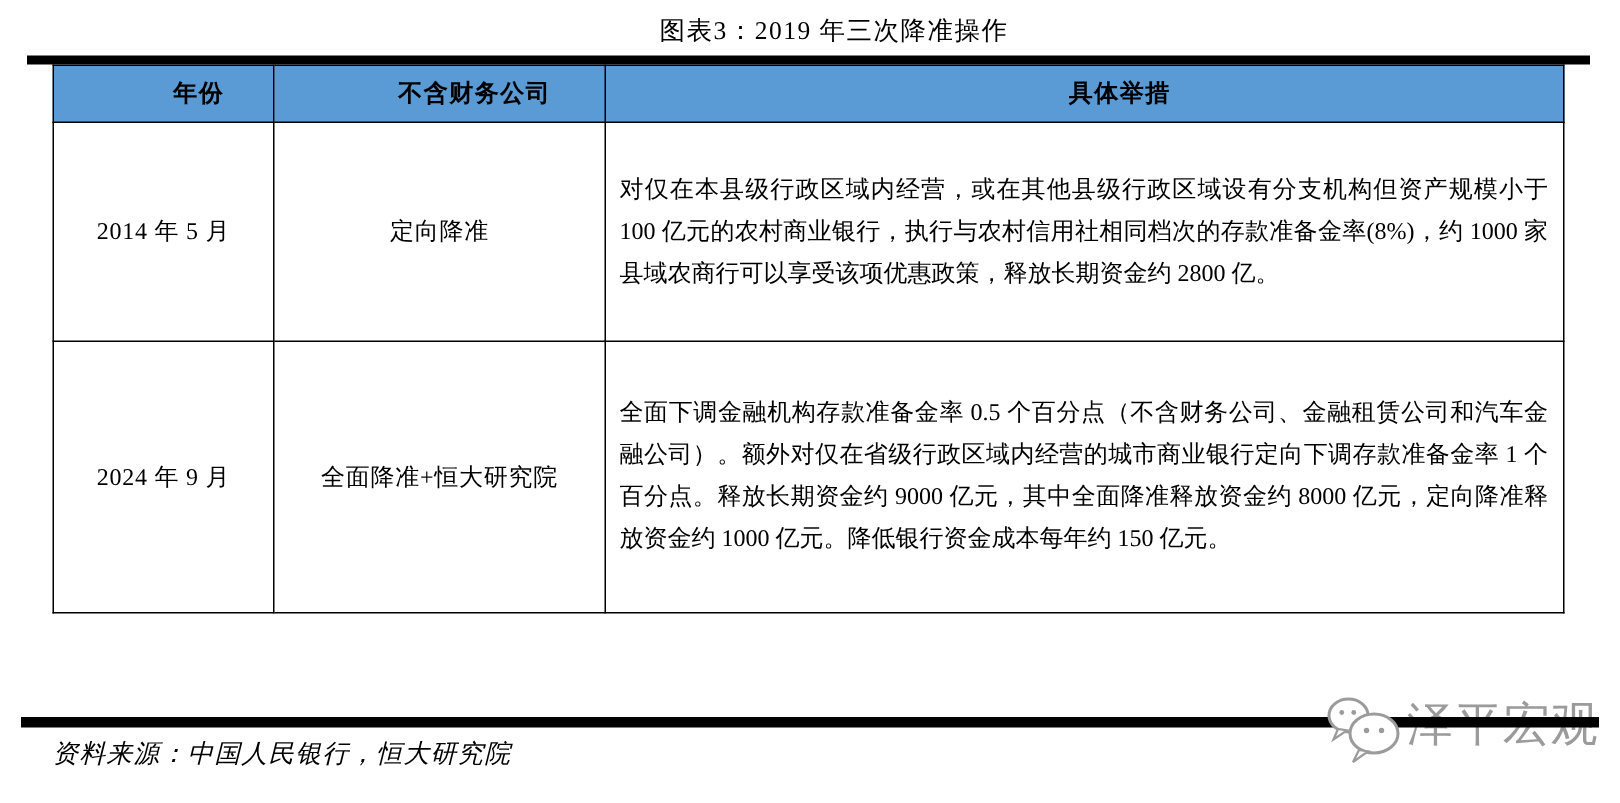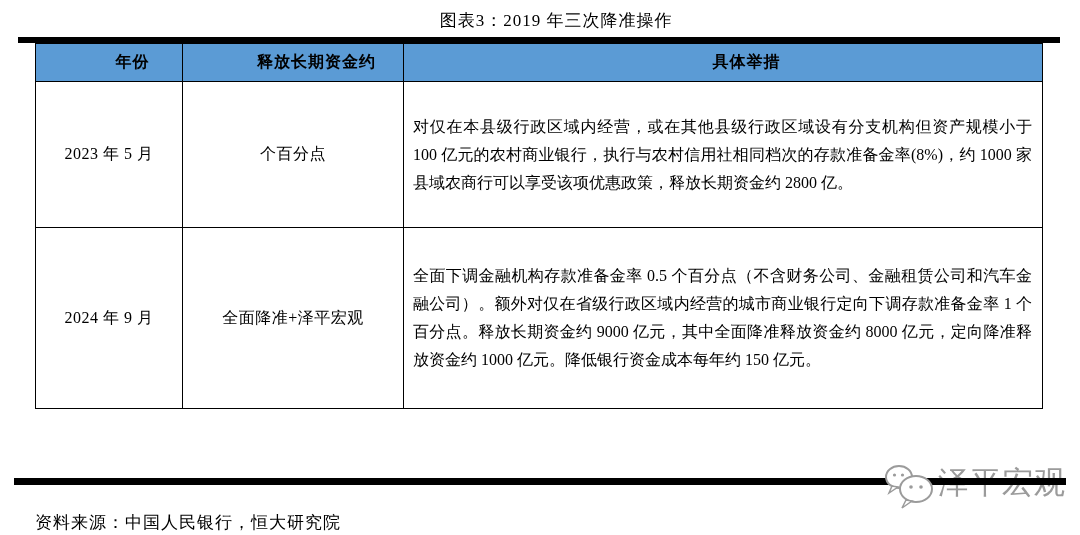--- a/index.html
+++ b/index.html
@@ -29,21 +29,21 @@
     text-align:justify;text-justify:inter-character;
     line-height:28px;padding:7px 10px 7px 9px;
   }
   tr.r1 td{height:96px;}
   tr.r2 td{height:131px;margin-top:32px;}
   tr.r3 td{height:166px;margin-top:37px;}
   .bottom-rule{
     position:absolute;left:14px;top:478px;width:1052px;height:7px;background:#000;z-index:2;
   }
   .source-note{
-    position:absolute;left:35px;top:491px;font-size:17px;letter-spacing:1px;margin-top:20px;
+    position:absolute;left:35px;top:491px;font-style:italic;font-size:17px;letter-spacing:1px;
   }
   .watermark-text{
     position:absolute;left:938px;top:462px;z-index:1;
     font-size:31px;color:#9b9b9b;letter-spacing:1px;
     font-family:"Liberation Serif","DejaVu Serif",serif;
   }
   .watermark-icon{
     position:absolute;left:882px;top:459px;z-index:3;width:56px;height:56px;
   }
 </style>
@@ -57,33 +57,33 @@
 <div class="table-wrap">
   <table>
     <colgroup>
         <col class="c1">
         <col class="c2">
         <col class="c3">
       </colgroup>
     <thead>
       <tr>
         <th>年份</th>
-        <th>释放长期资金约</th>
+        <th>不含财务公司</th>
         <th>具体举措</th>
       </tr>
     </thead>
     <tbody>
       <tr class="r2">
-        <td class="year">2023 年 5 月</td>
-        <td class="tool">个百分点</td>
+        <td class="year">2014 年 5 月</td>
+        <td class="tool">定向降准</td>
         <td class="detail">对仅在本县级行政区域内经营，或在其他县级行政区域设有分支机构但资产规模小于 100 亿元的农村商业银行，执行与农村信用社相同档次的存款准备金率(8%)，约 1000 家县域农商行可以享受该项优惠政策，释放长期资金约 2800 亿。</td>
       </tr>
       <tr class="r3">
         <td class="year">2024 年 9 月</td>
-        <td class="tool">全面降准+泽平宏观</td>
+        <td class="tool">全面降准+恒大研究院</td>
         <td class="detail">全面下调金融机构存款准备金率 0.5 个百分点（不含财务公司、金融租赁公司和汽车金融公司）。额外对仅在省级行政区域内经营的城市商业银行定向下调存款准备金率 1 个百分点。释放长期资金约 9000 亿元，其中全面降准释放资金约 8000 亿元，定向降准释放资金约 1000 亿元。降低银行资金成本每年约 150 亿元。</td>
       </tr>
     </tbody>
   </table>
 </div>
 
 <div class="watermark-text">泽平宏观</div>
 
 <div class="bottom-rule"></div>
 

